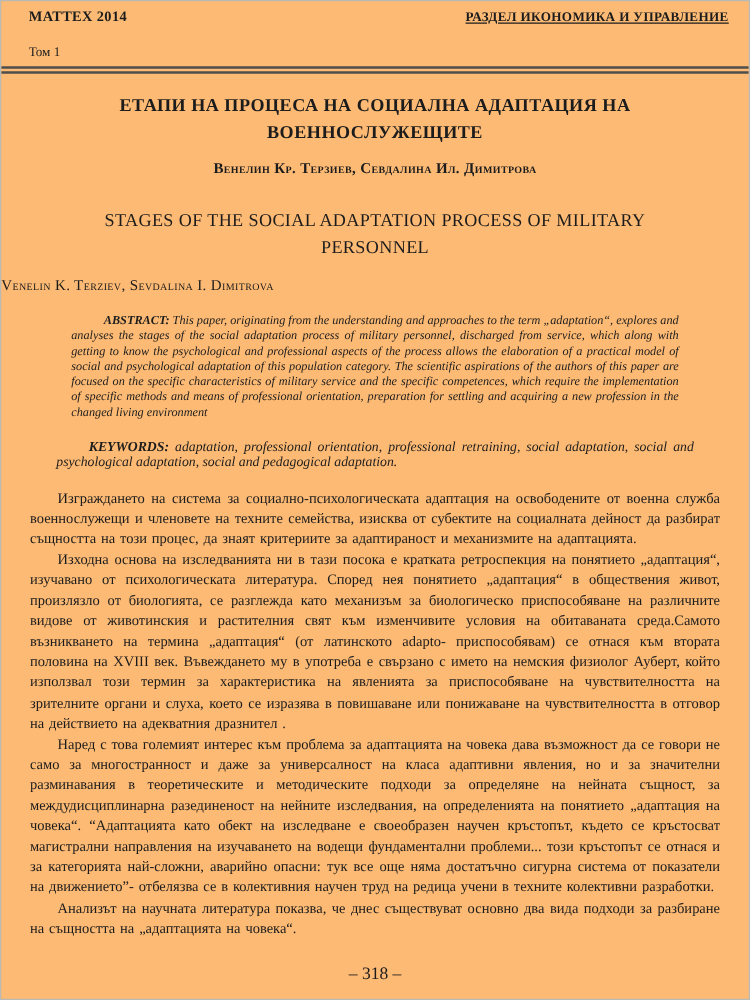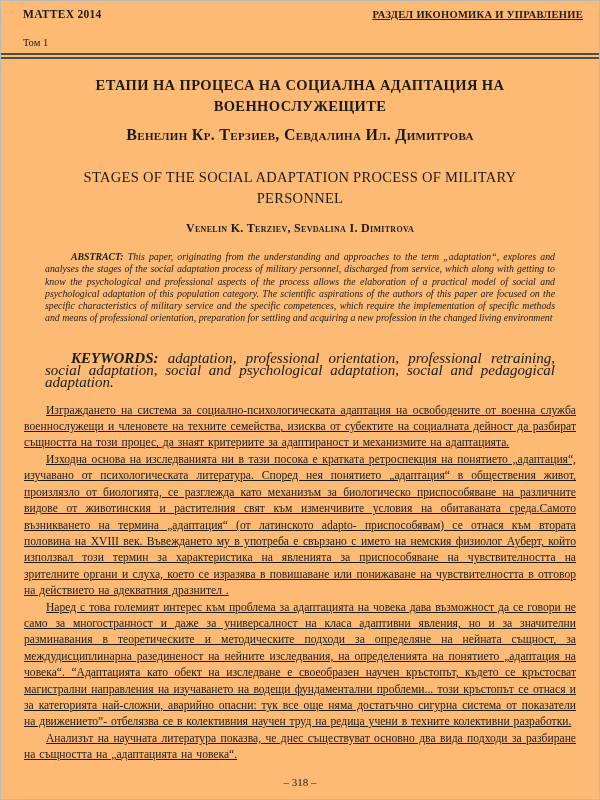--- a/index.html
+++ b/index.html
@@ -58,78 +58,77 @@
     font-size: 14.5px;
     font-weight: bold;
     line-height: 21px;
     letter-spacing: 0.4px;
   }
   .authors-bg {
     margin: 11px auto 0;
     text-align: center;
     font-weight: bold;
     font-variant: small-caps;
-    font-size: 16px;
+    font-size: 12px;
     line-height: 13px;
     letter-spacing: 0.3px;
   }
   .title-en {
     margin: 26px auto 0;
     max-width: 440px;
     text-align: center;
     font-size: 14.5px;
     font-weight: normal;
     line-height: 21px;
     letter-spacing: 0.3px;
   }
   .authors-en {
     margin: 13px auto 16px;
-    text-align: center;
-    font-weight: bold;
+    text-align: left;
+    font-weight: normal;
     font-variant: small-caps;
     font-size: 12px;
     line-height: 13px;
     letter-spacing: 0.3px;
   }
   .abstract {
-    margin: 12px 44px 0;
+    margin: 12px 56px 0;
     font-style: italic;
     font-size: 9.8px;
     line-height: 12.3px;
     text-align: justify;
     text-indent: 26px;
   }
   .keywords {
-    margin: 27px 44px 0;
+    margin: 15px 44px 0;
     font-style: italic;
-    font-size: 15px;
+    font-size: 11px;
     line-height: 12.3px;
     text-align: justify;
     text-indent: 26px;
   }
   .bold-label { font-weight: bold; }
   .body-text {
     margin: 14px 23px 17px;
-    text-decoration: underline;
   }
   .body-text p {
     margin: 0;
     font-size: 11.6px;
     line-height: 16.4px;
     text-align: justify;
     text-indent: 22px;
     word-spacing: 1px;
   }
   .footer {
     position: absolute;
     left: 0;
     right: 0;
     bottom: 11px;
     text-align: center;
-    font-size: 11px;
+    font-size: 14px;
   }
 </style>
 </head>
 <body>
 
 <div class="page">
 
   <div class="header">
     <div class="header-left">
       <div class="conf">МАТТЕХ 2014</div>

